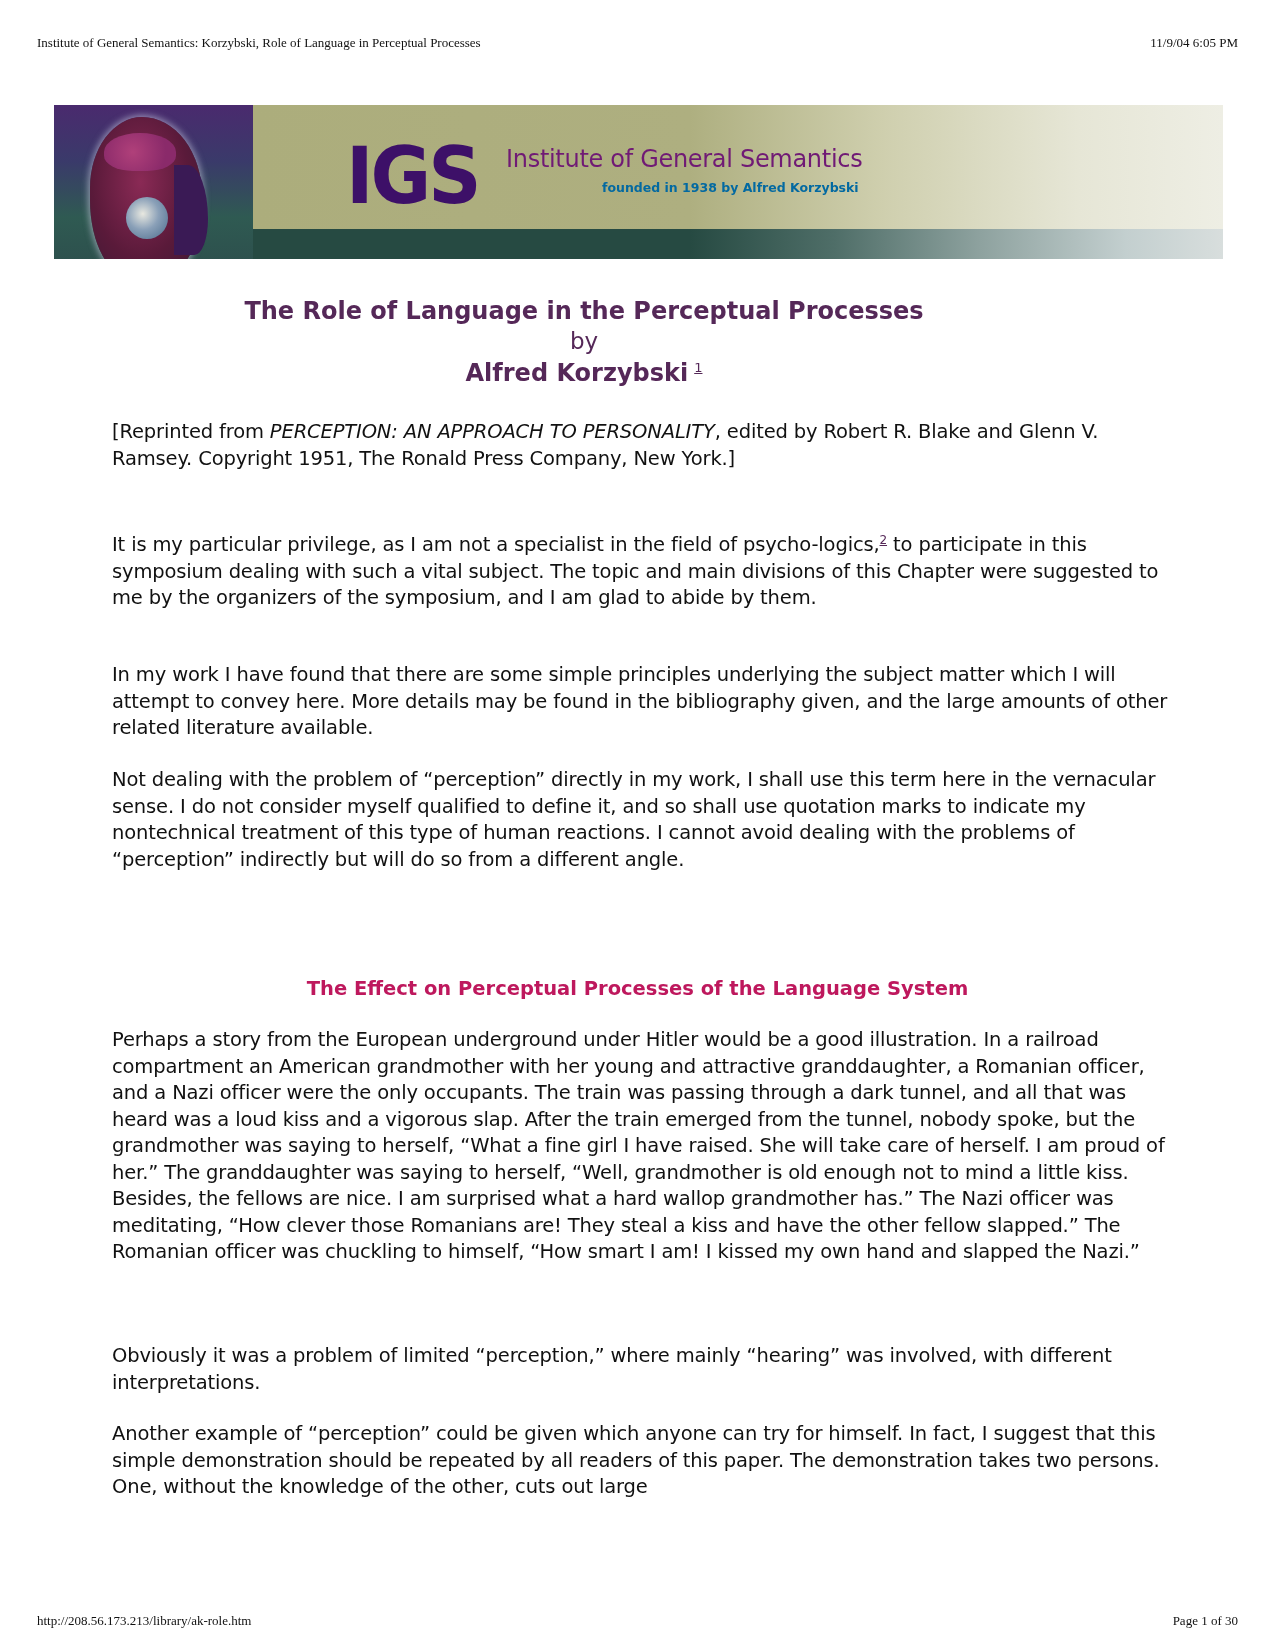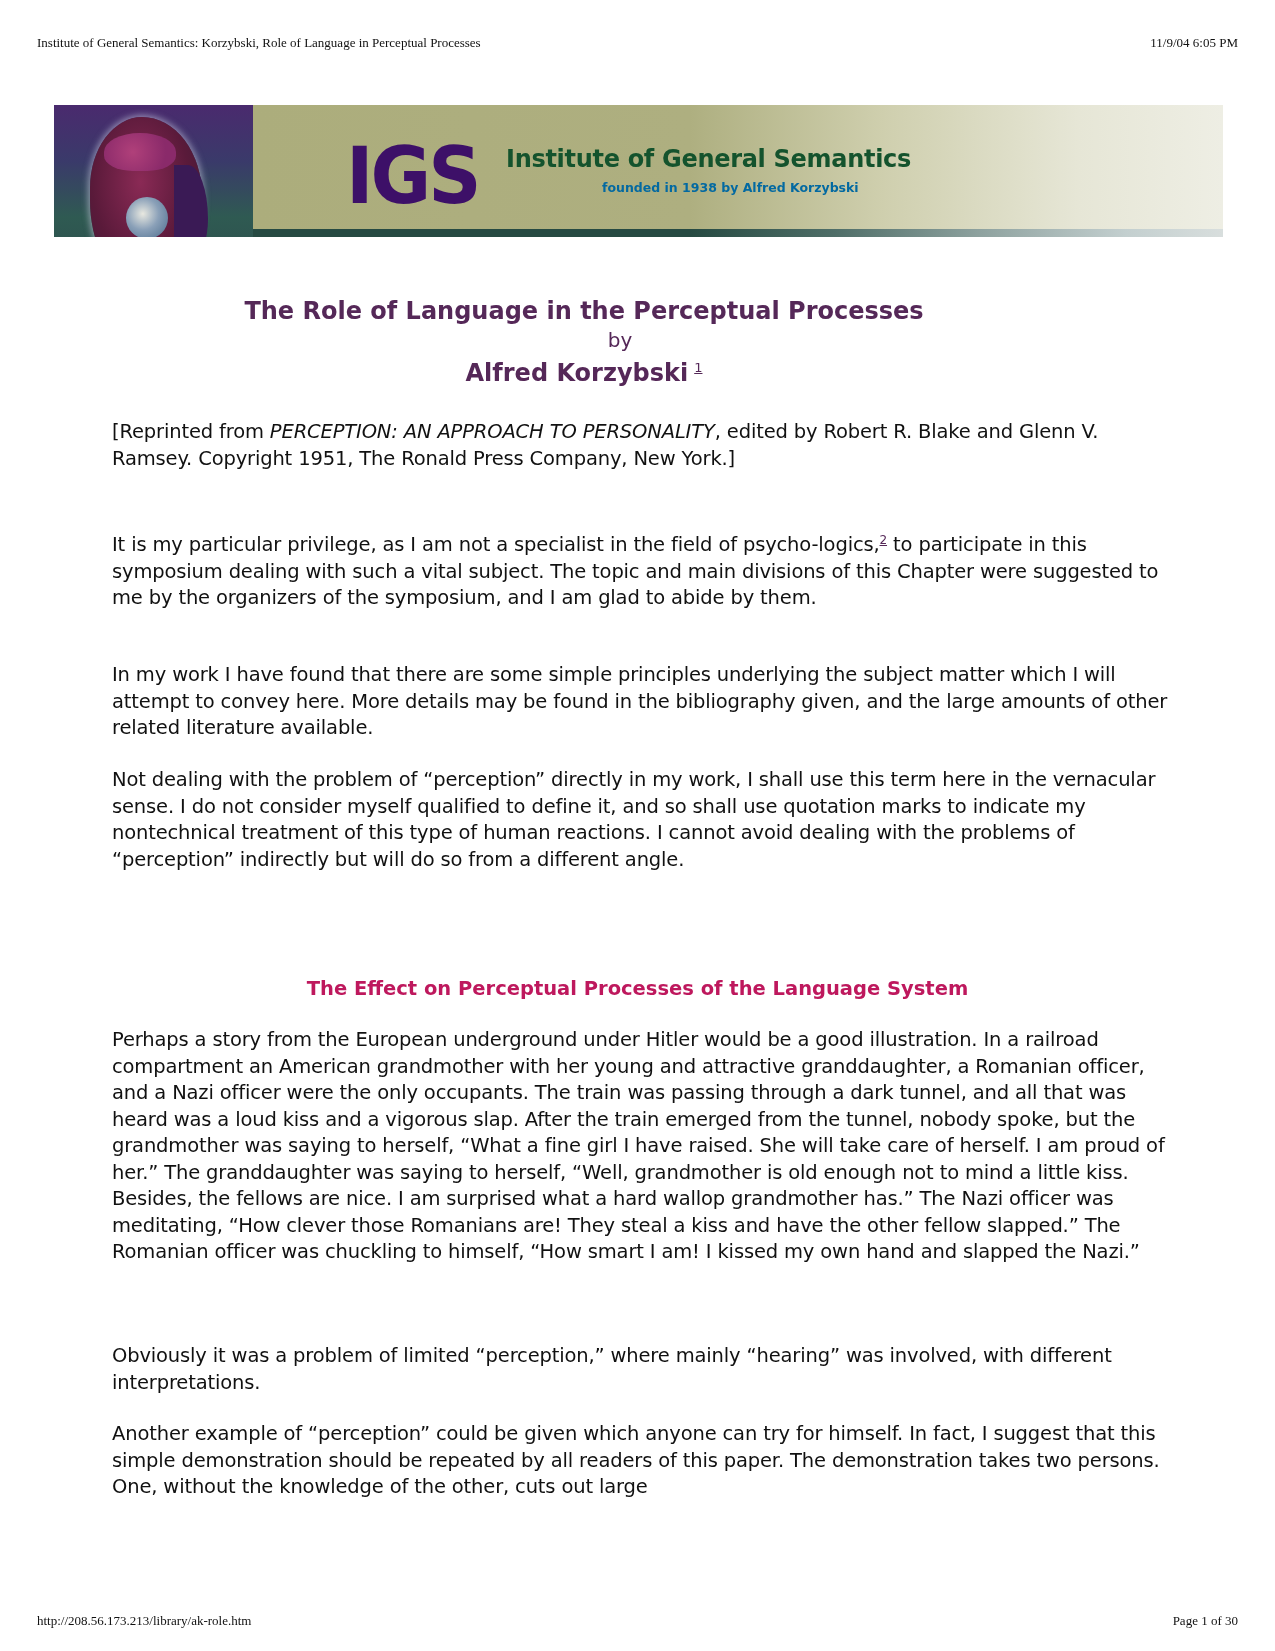--- a/index.html
+++ b/index.html
@@ -7,21 +7,21 @@
   .print-header, .print-footer {
     position: absolute; left: 0; width: 1275px;
     font-family: "Liberation Serif", serif; font-size: 13px; color: #111;
   }
   .print-header { top: 35px; }
   .print-footer { top: 1613px; }
   .print-header .left, .print-footer .left { position: absolute; left: 37px; }
   .print-header .right, .print-footer .right { position: absolute; right: 37px; }
 
   .banner {
-    position: absolute; left: 54px; top: 105px; width: 1169px; height: 132px;
+    position: absolute; left: 54px; top: 105px; width: 1169px; height: 154px;
     overflow: hidden;
     text-align: center;
   }
   .banner .head-img {
     position: absolute; left: 0; top: 0; width: 199px; height: 187px;
     background: linear-gradient(180deg, #4a2a6e 0%, #3a3a6a 30%, #2f5a52 60%, #2c4a4a 100%);
   }
   .banner .head-img .silhouette {
     position: absolute; left: 36px; top: 12px; width: 112px; height: 162px;
     background: radial-gradient(ellipse at 45% 40%, #8a2a55 0%, #5a1a3a 55%, #3a1a35 100%);
@@ -51,35 +51,35 @@
     background: linear-gradient(90deg, #264a42 0%, #264a42 45%, #4f6e68 60%, #8ea29f 75%, #c3cfcf 90%, #d8dedd 100%);
   }
   .banner .igs {
     position: absolute; left: 292px; top: 34px;
     font-family: "DejaVu Sans", sans-serif; font-weight: bold; font-size: 74px;
     letter-spacing: -3px; color: #3d1068; line-height: 1;
     transform: scaleY(1.05);
   }
   .banner .org-name {
     position: absolute; left: 452px; top: 40px;
-    font-family: "DejaVu Sans", sans-serif; font-weight: bold; font-size: 24px;
-    color: #14532d; letter-spacing: -0.3px;
+    font-family: "DejaVu Sans", sans-serif; font-weight: normal; font-size: 24px;
+    color: #701a75; letter-spacing: -0.3px;
   }
   .banner .founded {
     position: absolute; left: 548px; top: 75px;
     font-family: "DejaVu Sans", sans-serif; font-size: 12.5px; color: #0369a1;
     font-weight: bold;
   }
 
   .title-block {
     position: absolute; left: 0; width: 1168px; text-align: center;
     font-family: "DejaVu Sans", sans-serif; color: #552858;
   }
   .title { top: 297px; font-size: 24px; font-weight: bold; }
-  .by { top: 328px; font-size: 20px; padding-left: 36px; }
+  .by { top: 328px; font-size: 23px; }
   .author { top: 359px; font-size: 24px; font-weight: bold; }
   .fn-link { font-size: 13px; font-weight: normal; vertical-align: super; color: #552858; text-decoration: underline; margin-left: 6px; }
 
   .body-text {
     position: absolute; left: 112px; width: 1060px;
     font-family: "DejaVu Sans", sans-serif; font-size: 19.5px; line-height: 26.5px;
     color: #111; letter-spacing: -0.15px;
   }
   .body-text p { margin: 0; }
   .citation { top: 419px; }

